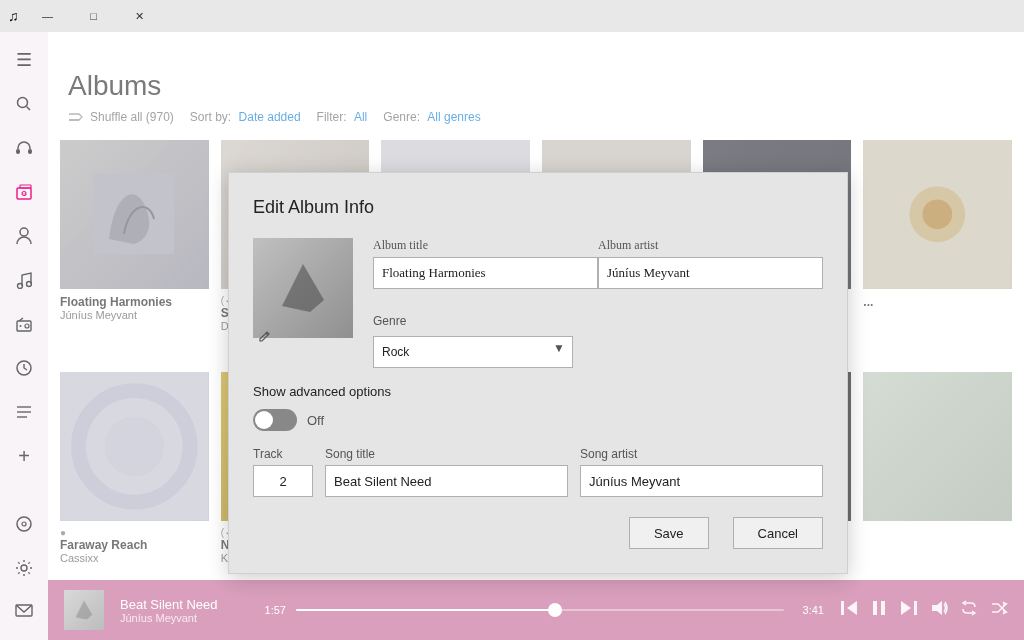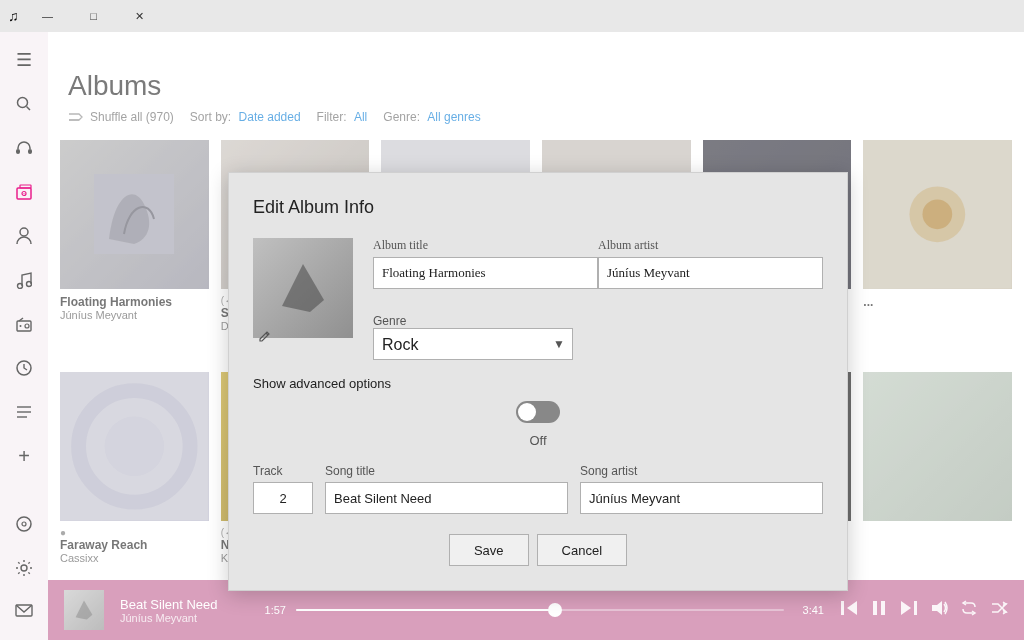--- a/index.html
+++ b/index.html
@@ -211,27 +211,28 @@
 
     .genre-select-wrapper {
       position: relative;
       width: 200px;
     }
     .genre-select {
       height: 32px;
       border: 1px solid #b0b0b0;
       background: white;
       padding: 0 8px;
-      font-size: 16px;
+      font-size: 12px;
       color: #222;
       outline: none;
       font-family: inherit;
       width: 100%;
       appearance: none;
       cursor: pointer;
+      margin-top: 8px;
     }
     .genre-chevron {
       position: absolute;
       right: 8px; top: 50%;
       transform: translateY(-50%);
       pointer-events: none;
       font-size: 12px;
       color: #555;
     }
 
@@ -244,21 +245,20 @@
       color: #222;
       margin-bottom: 10px;
     }
 
     
     .toggle-row {
       display: flex;
       align-items: center;
       gap: 10px;
       margin-bottom: 16px;
-      flex-direction: column;
     }
     .toggle {
       width: 44px; height: 22px;
       background: #888;
       border-radius: 11px;
       position: relative;
       cursor: pointer;
       flex-shrink: 0;
     }
     .toggle-knob {
@@ -290,22 +290,22 @@
       color: #222;
       text-align: center;
       font-family: inherit;
     }
     .song-title-group { flex: 1; display: flex; flex-direction: column; }
     .song-artist-group { flex: 1; display: flex; flex-direction: column; }
 
     
     .modal-footer {
       display: flex;
-      justify-content: center;
-      gap: 8px;
+      justify-content: flex-end;
+      gap: 24px;
     }
     .btn {
       height: 32px;
       padding: 0 24px;
       border: 1px solid #b0b0b0;
       background: #f0f0f0;
       font-size: 13px;
       font-family: inherit;
       cursor: pointer;
       color: #222;

